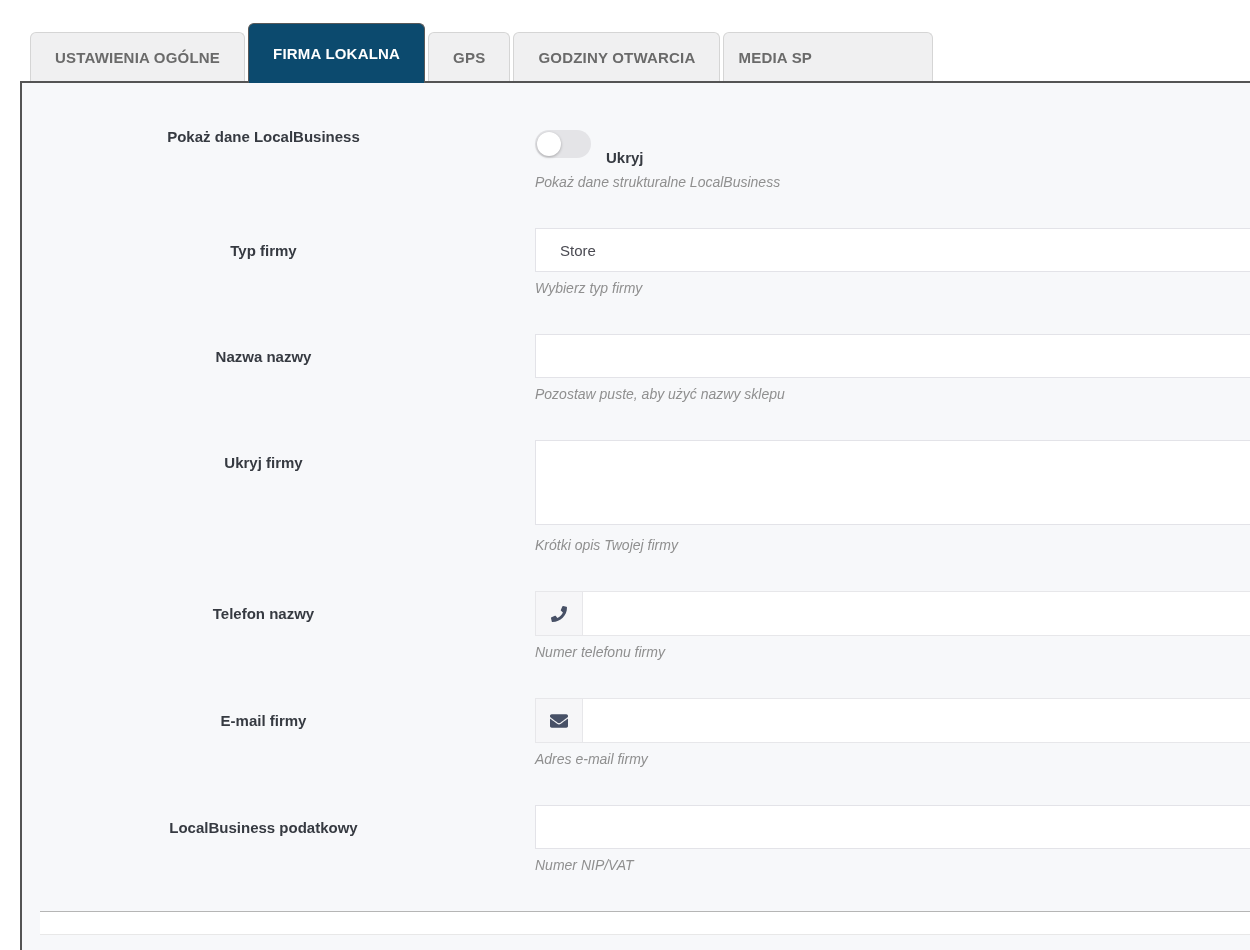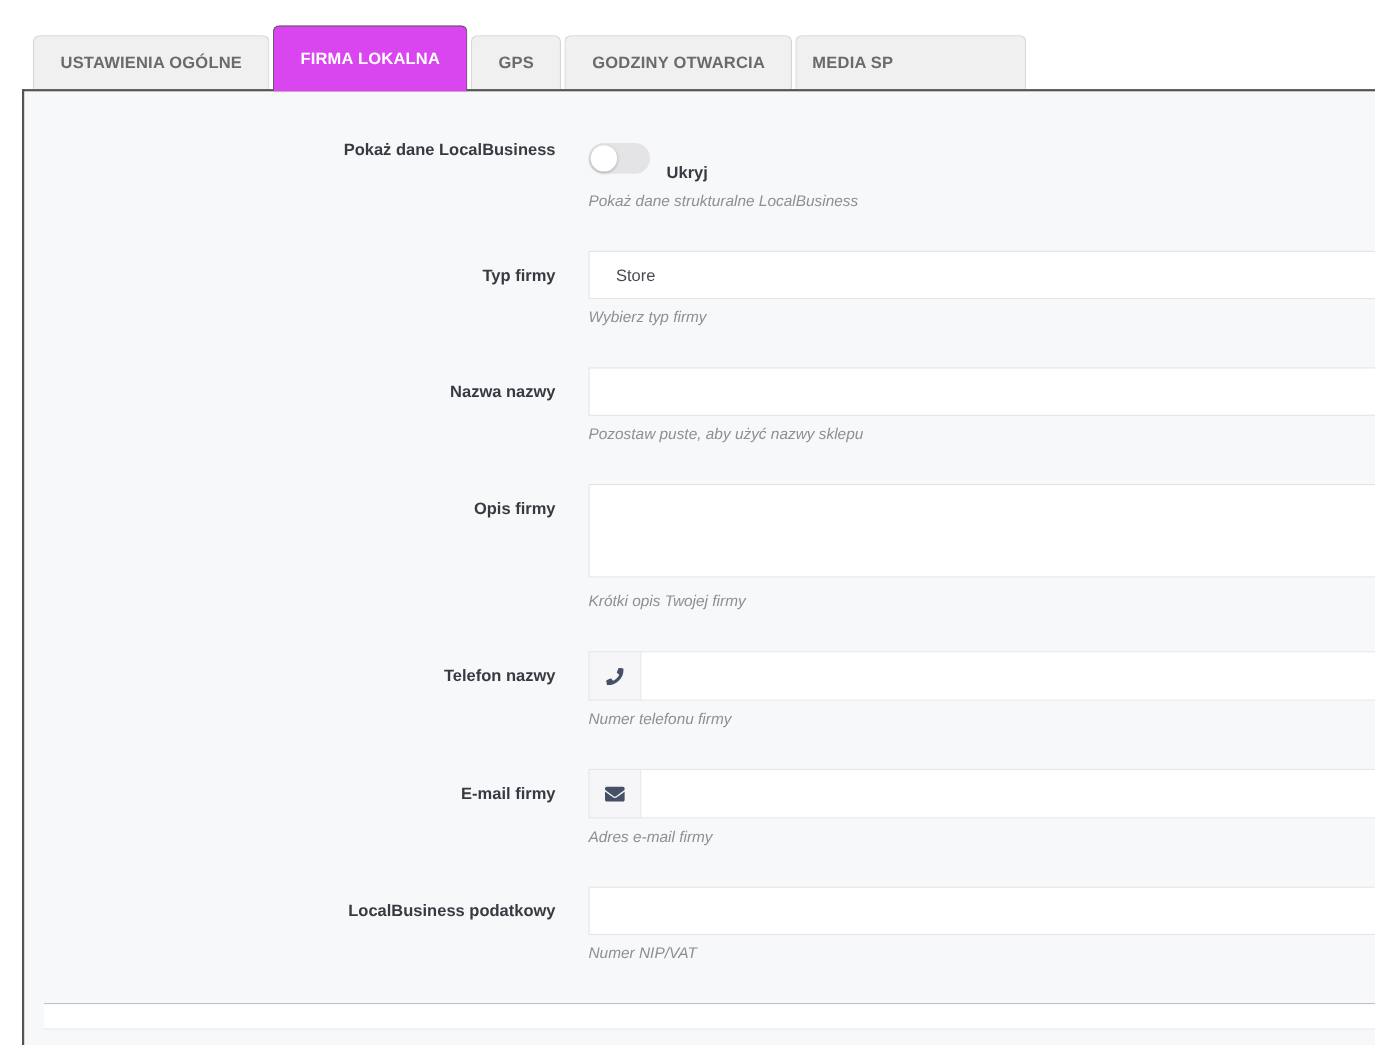--- a/index.html
+++ b/index.html
@@ -35,21 +35,21 @@
     font-weight: 600;
     letter-spacing: 0.2px;
     color: #6a6a6a;
     white-space: nowrap;
     cursor: pointer;
     text-transform: uppercase;
   }
   .tab.active {
     height: 60px;
     margin-bottom: -2px;
-    background: #d946ef;
+    background: #0c4a6e;
     border-color: #595959;
     color: #ffffff;
     font-weight: 700;
     position: relative;
     z-index: 3;
   }
   .tab.clipped {
     justify-content: flex-start;
     padding: 0 120px 0 14px;
   }
@@ -67,21 +67,21 @@
   }
   .form-wrapper { padding-top: 39px; }
 
   .form-row {
     display: flex;
     align-items: flex-start;
     margin-bottom: 38px;
   }
   .col-label {
     width: 483px;
-    text-align: right;
+    text-align: center;
     font-size: 15px;
     font-weight: 700;
     color: #363a41;
     padding-top: 13px;
     line-height: 19px;
   }
   .col-label.toggle-label { padding-top: 5px; }
   .col-field {
     margin-left: 30px;
     width: 920px;
@@ -207,21 +207,21 @@
 
     <div class="form-row">
       <div class="col-label">Nazwa nazwy</div>
       <div class="col-field">
         <input type="text" class="text-input" value="" style="">
         <div class="helper">Pozostaw puste, aby użyć nazwy sklepu</div>
       </div>
     </div>
 
     <div class="form-row">
-      <div class="col-label">Opis firmy</div>
+      <div class="col-label">Ukryj firmy</div>
       <div class="col-field">
         <textarea class="textarea-input" style=""></textarea>
         <div class="helper">Krótki opis Twojej firmy</div>
       </div>
     </div>
 
     <div class="form-row">
       <div class="col-label">Telefon nazwy</div>
       <div class="col-field">
         <div class="input-group">

